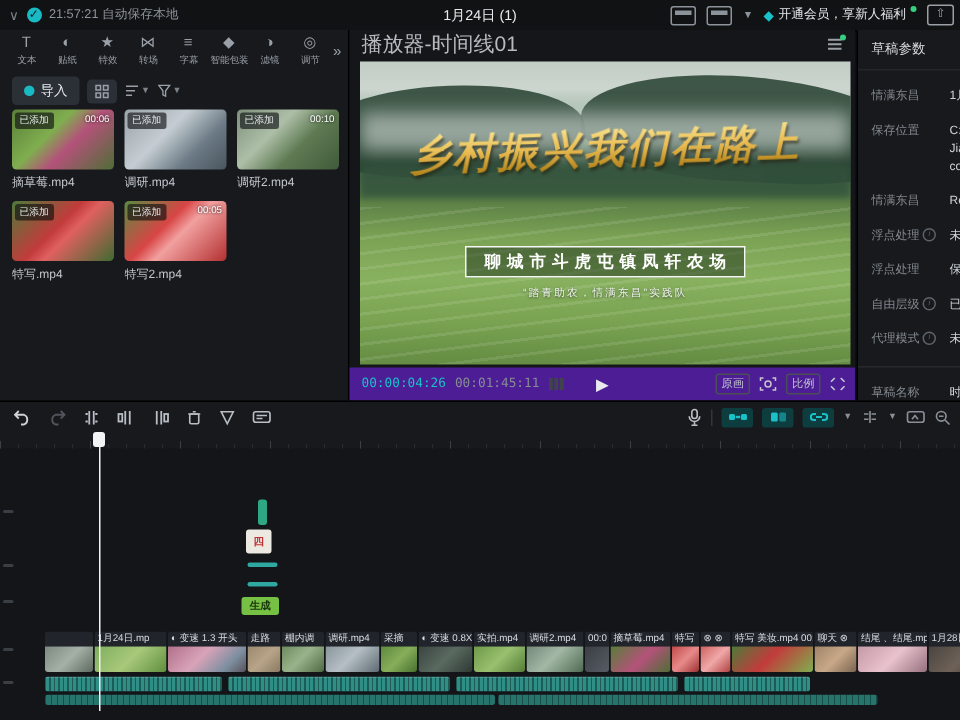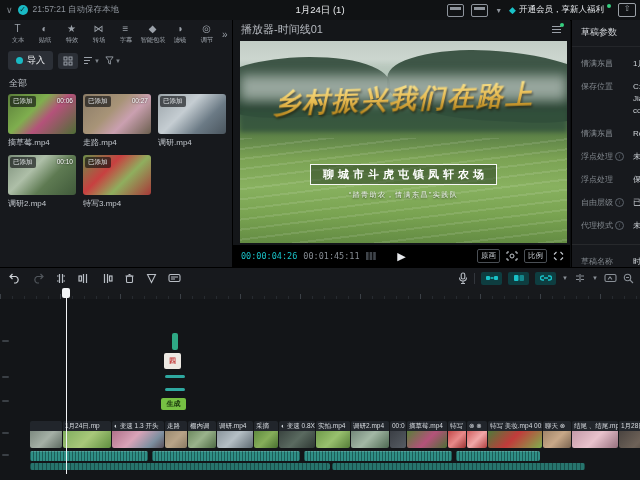--- a/index.html
+++ b/index.html
@@ -40,36 +40,36 @@
   #section-label{font-size:9px;color:#b9bec4;padding:5px 9px 3px;}
   #media-grid{display:grid;grid-template-columns:repeat(3,68px);gap:7px 7px;padding:1px 8px;}
   .media-item{width:68px;}
   .thumb{position:relative;width:68px;height:40px;border-radius:3px;overflow:hidden;}
   .badge{position:absolute;left:2px;top:2px;background:rgba(10,12,14,.62);color:#e6e9ec;font-size:6.5px;padding:1px 3px;border-radius:2px;white-space:nowrap;}
   .dur{position:absolute;right:3px;top:3px;color:#fff;font-size:6.5px;text-shadow:0 0 2px rgba(0,0,0,.9);}
   .mname{font-size:8px;color:#c2c7cd;margin-top:3px;white-space:nowrap;overflow:hidden;text-overflow:ellipsis;}
   
   #player{position:absolute;left:233px;top:20px;width:337px;height:247px;background:#141619;}
   #player-head{height:19px;display:flex;align-items:center;justify-content:space-between;padding:0 8px;}
-  #player-title{font-size:11px;color:#b6bac0;}
+  #player-title{font-size:14px;color:#b6bac0;}
   #player-menu{position:relative;}
   #player-menu .dot{position:absolute;right:-2px;top:-2px;width:4px;height:4px;border-radius:50%;background:#35d07f;}
   #video{position:absolute;left:7px;right:3px;top:21px;height:202px;overflow:hidden;background:
     linear-gradient(180deg,#c2cdc6 0%,#ccd6cf 9%,#a8bcae 16%,#5d7d64 26%,#41604b 34%,#567a44 44%,#7ba254 58%,#88b15f 72%,#79a351 86%,#648c43 100%);}
   .mtn{position:absolute;background:#26402f;opacity:.85;border-radius:50% 60% 40% 50%;}
   #mtn1{left:-30px;top:8%;width:180px;height:60px;transform:rotate(-4deg);}
   #mtn2{right:-40px;top:5%;width:220px;height:70px;transform:rotate(3deg);}
   #mist{position:absolute;left:0;top:17%;width:100%;height:26px;background:rgba(235,240,238,.55);filter:blur(6px);}
   #trees{position:absolute;left:0;top:34%;width:100%;height:22px;background:#33523d;opacity:.8;filter:blur(2px);}
   #terrace{position:absolute;left:0;bottom:0;width:100%;height:52%;background:repeating-linear-gradient(173deg,rgba(255,255,255,.10) 0 2px,rgba(0,0,0,0) 2px 10px);}
   #ov-title{position:absolute;left:0;top:20%;width:100%;text-align:center;font-size:27px;font-weight:bold;font-style:italic;letter-spacing:2px;font-family:"DejaVu Serif","Liberation Serif",serif;background:linear-gradient(180deg,#fae794 5%,#e9bc52 48%,#a9770f 95%);-webkit-background-clip:text;background-clip:text;color:transparent;transform:rotate(-2deg);filter:drop-shadow(1px 2px 1px rgba(30,20,0,.55));white-space:nowrap;}
   #ov-badge-wrap{position:absolute;left:0;top:61%;width:100%;text-align:center;}
   #ov-badge{display:inline-block;border:1px solid rgba(255,255,255,.95);background:rgba(12,28,16,.42);color:#fff;font-weight:bold;font-size:11px;letter-spacing:4px;padding:2px 8px 2px 12px;}
   #ov-caption{position:absolute;left:0;top:74%;width:100%;text-align:center;font-size:7px;color:#eef3ee;letter-spacing:1.5px;text-shadow:0 1px 2px rgba(0,0,0,.6);}
-  #controls{position:absolute;left:0;bottom:0;width:100%;height:22px;display:flex;align-items:center;padding:0 8px;box-sizing:border-box;background:#000000;}
+  #controls{position:absolute;left:0;bottom:0;width:100%;height:22px;display:flex;align-items:center;padding:0 8px;box-sizing:border-box;background:#4c1d95;}
   #time-cur{font-size:8.5px;color:#19c2c8;font-family:"DejaVu Sans Mono","Liberation Mono",monospace;}
   #time-total{font-size:8.5px;color:#878d94;margin-left:6px;font-family:"DejaVu Sans Mono","Liberation Mono",monospace;}
   #frames-icon{margin-left:6px;}
   #play-btn{position:absolute;left:50%;transform:translateX(-50%);color:#e8eaed;font-size:11px;}
   #ctrl-right{position:absolute;right:6px;display:flex;align-items:center;gap:6px;}
   .mini-btn{border:1px solid #4a4f55;border-radius:2px;color:#c4c9cf;font-size:7.5px;padding:1px 3px;white-space:nowrap;}
   
   #params{position:absolute;left:571px;top:20px;width:200px;height:247px;background:#17191d;border-left:1px solid #000;overflow:hidden;}
   #params-title{font-size:9px;color:#d8dbdf;padding:6px 9px 7px;border-bottom:1px solid rgba(255,255,255,.06);}
   .prow{display:flex;padding:0 9px;margin-top:11px;align-items:flex-start;}
@@ -188,54 +188,53 @@
         </svg>
         <span class="caret">▼</span>
     </span>
     <span class="small-drop">
       <svg width="9" height="9" viewBox="0 0 10 10">
           <path d="M1 1 h8 L6 5 v4 L4 8 V5 Z" fill="none" stroke="#9aa0a8" stroke-width="1"></path>
         </svg>
         <span class="caret">▼</span>
     </span>
   </div>
-  <div id="section-label">全部</div>
   <div id="media-grid">
       <div class="media-item">
         <div class="thumb" style="background: linear-gradient(135deg, rgb(90, 125, 58), rgb(127, 174, 78) 38%, rgb(180, 82, 122) 58%, rgb(78, 110, 53));">
           <span class="badge">已添加</span>
           <span class="dur">00:06</span>
         </div>
         <div class="mname">摘草莓.mp4</div>
       </div>
       <div class="media-item">
-        <div class="thumb" style="background: linear-gradient(135deg, rgb(138, 123, 102), rgb(168, 148, 120) 42%, rgb(202, 160, 176) 64%, rgb(107, 95, 78));">
-          <span class="badge">已添加</span>
-          <span class="dur">00:27</span>
-        </div>
-        <div class="mname">走路.mp4</div>
-      </div>
-      <div class="media-item">
         <div class="thumb" style="background: linear-gradient(135deg, rgb(154, 163, 168), rgb(197, 205, 210) 40%, rgb(107, 122, 133) 70%, rgb(74, 85, 94));">
           <span class="badge">已添加</span>
         </div>
         <div class="mname">调研.mp4</div>
       </div>
       <div class="media-item">
         <div class="thumb" style="background: linear-gradient(135deg, rgb(124, 143, 122), rgb(174, 191, 168) 36%, rgb(94, 122, 82) 62%, rgb(64, 90, 58));">
           <span class="badge">已添加</span>
           <span class="dur">00:10</span>
         </div>
         <div class="mname">调研2.mp4</div>
       </div>
       <div class="media-item">
-        <div class="thumb" style="background: linear-gradient(135deg, rgb(107, 143, 74), rgb(200, 64, 64) 36%, rgb(143, 174, 94) 62%, rgb(168, 56, 56));">
+        <div class="thumb" style="background: linear-gradient(135deg, rgb(78, 122, 58), rgb(194, 59, 59) 44%, rgb(224, 96, 96) 56%, rgb(63, 107, 48));">
           <span class="badge">已添加</span>
         </div>
-        <div class="mname">特写3.mp4</div>
+        <div class="mname">特写.mp4</div>
+      </div>
+      <div class="media-item">
+        <div class="thumb" style="background: linear-gradient(135deg, rgb(90, 138, 64), rgb(216, 69, 69) 40%, rgb(242, 160, 160) 55%, rgb(179, 48, 48));">
+          <span class="badge">已添加</span>
+          <span class="dur">00:05</span>
+        </div>
+        <div class="mname">特写2.mp4</div>
       </div>
     </div>
 </div>
 
 <div id="player">
   <div id="player-head">
     <span id="player-title">播放器-时间线01</span>
     <span id="player-menu" class="icon">
       <svg width="11" height="9" viewBox="0 0 11 9">
           <g stroke="#9aa0a8" stroke-width="1.2">

